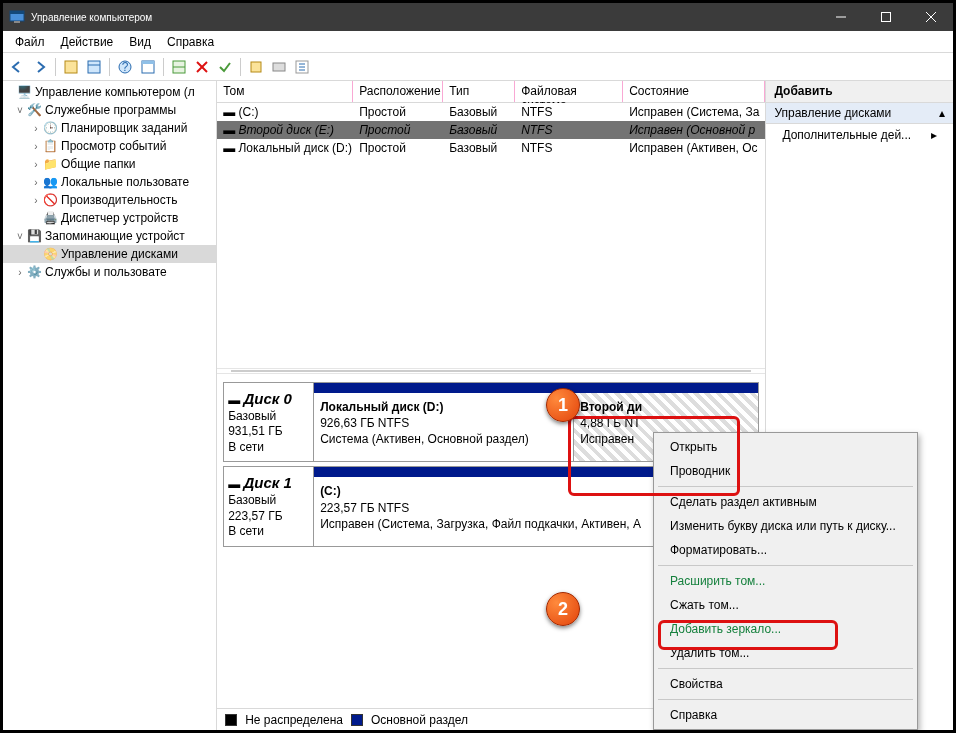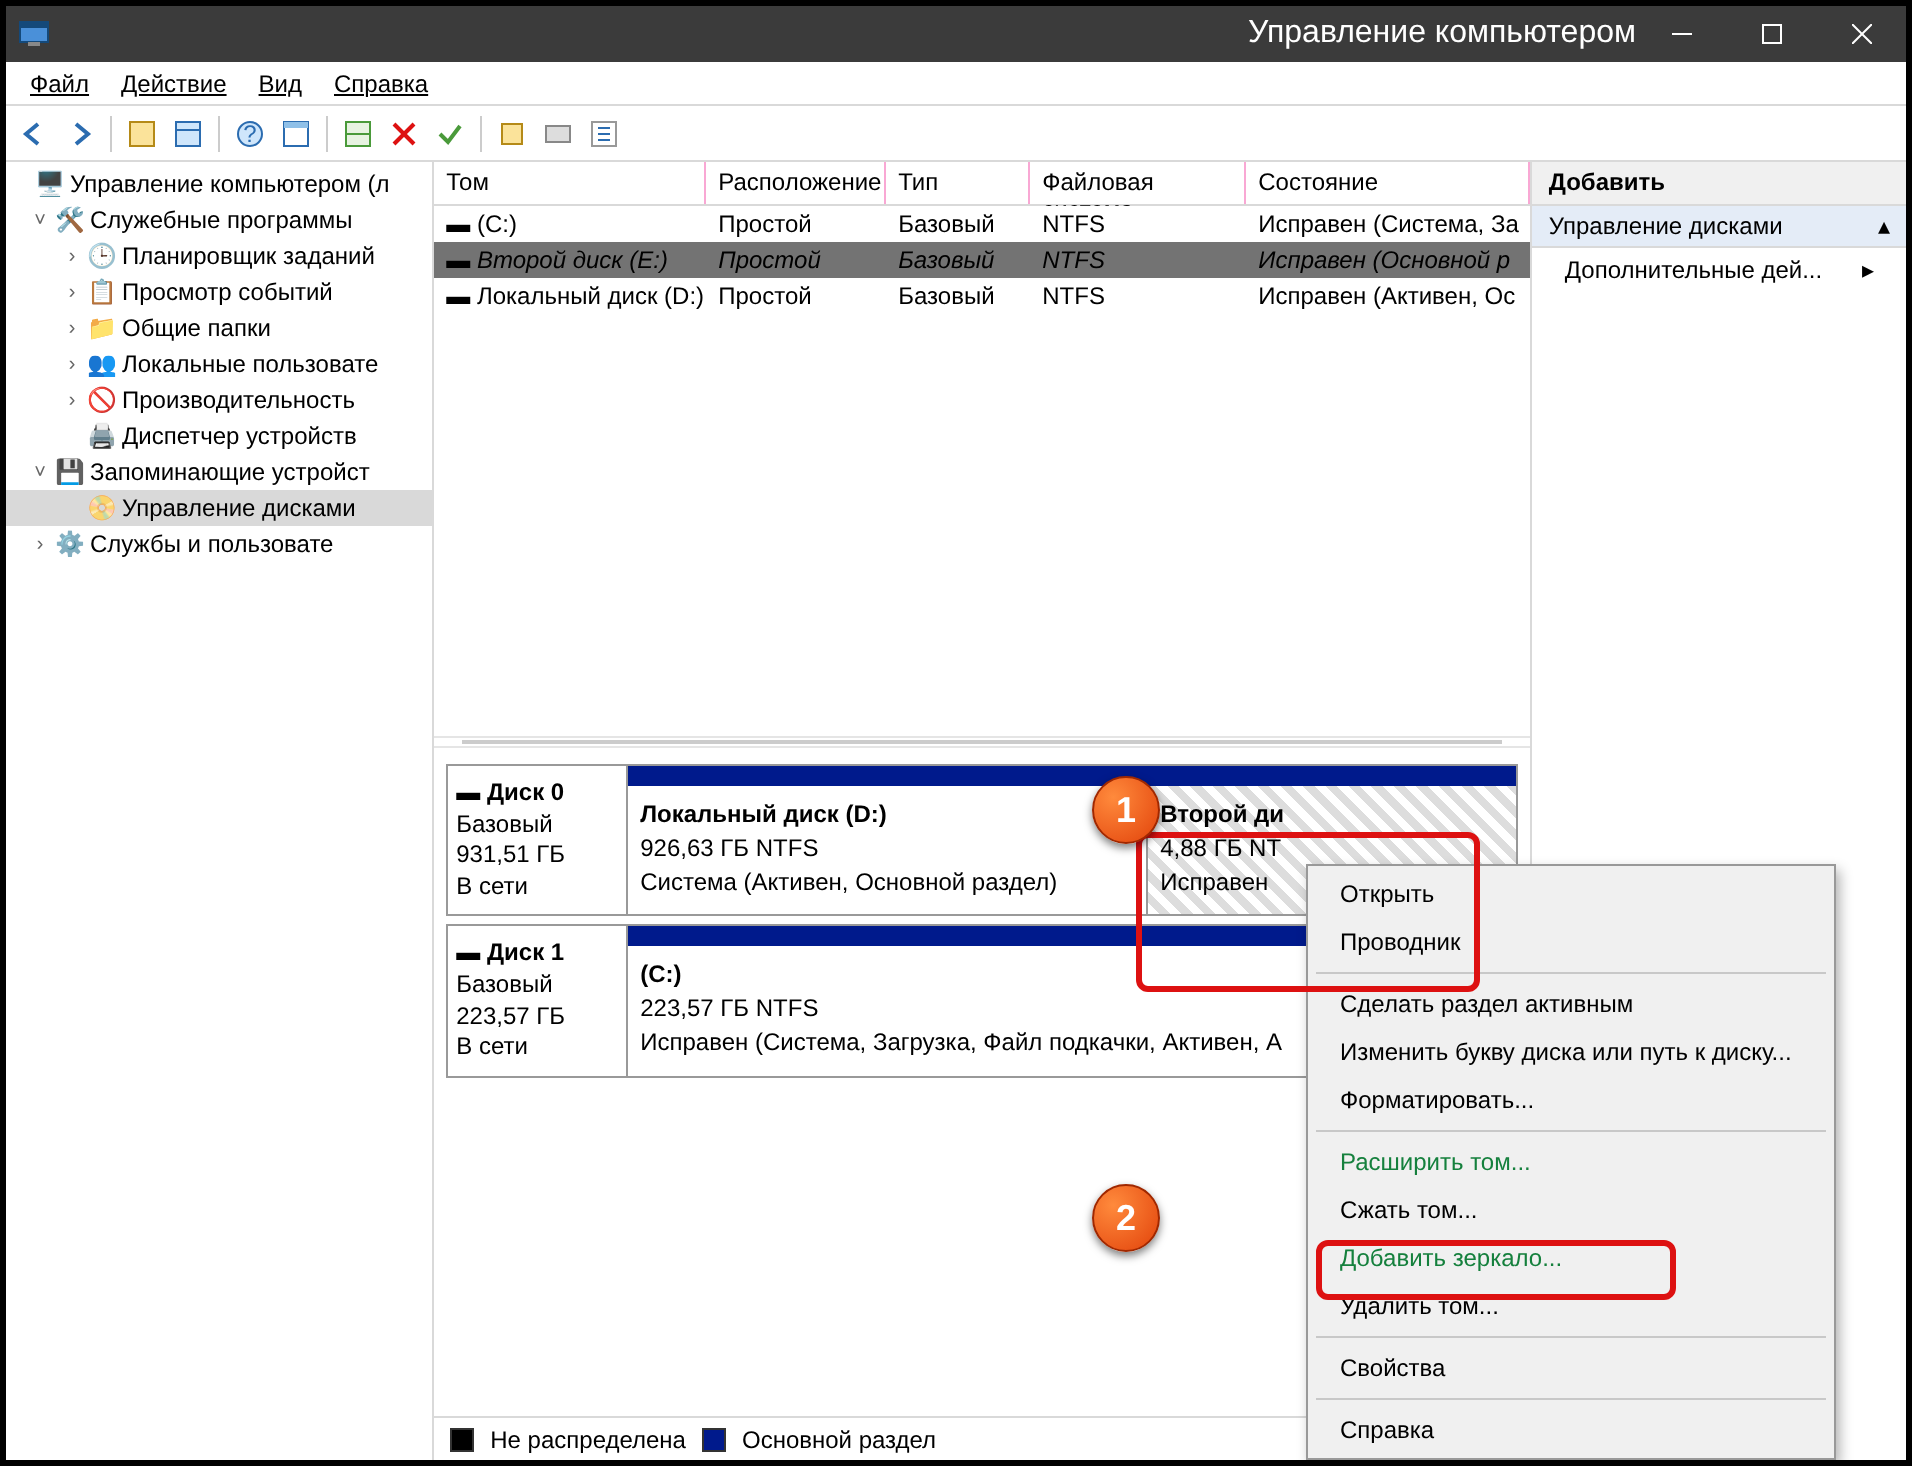--- a/index.html
+++ b/index.html
@@ -1,23 +1,23 @@
 <!DOCTYPE html>
 <html><head>
 <meta charset="utf-8">
 <style>
 * { box-sizing: border-box; margin: 0; padding: 0; font-family: "Segoe UI", Tahoma, sans-serif; font-size: 12px; }
 body { background: #fff; width: 956px; height: 733px; display: flex; flex-direction: column; border: 3px solid #000; }
 .titlebar { background: #3b3b3b; color: #fff; height: 28px; display: flex; align-items: center; }
 .titlebar .icon { width: 16px; height: 16px; margin: 0 6px; display: inline-flex; align-items: center; justify-content: center; }
-.titlebar .title { flex: 1; font-size: 16px; text-align: right; }
+.titlebar .title { flex: 1; font-size: 10px; }
 .winbtns { display: flex; height: 100%; }
 .winbtn { width: 45px; display: flex; align-items: center; justify-content: center; color: #fff; }
 .menubar { height: 22px; display: flex; align-items: center; padding: 0 4px; border-bottom: 1px solid #d9d9d9; background: #fff; }
-.menubar span { padding: 2px 8px; text-decoration: underline; }
+.menubar span { padding: 2px 8px; }
 .toolbar { height: 28px; display: flex; align-items: center; padding: 0 4px; border-bottom: 1px solid #d9d9d9; gap: 3px; background: #fff; }
 .tbtn { width: 20px; height: 20px; display: flex; align-items: center; justify-content: center; font-size: 13px; }
 .tsep { width: 1px; height: 18px; background: #ccc; margin: 0 2px; }
 .main { flex: 1; display: flex; overflow: hidden; }
 .tree { width: 218px; border-right: 1px solid #d9d9d9; padding: 2px 0; overflow: hidden; background: #fff; }
 .tree-row { display: flex; align-items: center; height: 18px; white-space: nowrap; padding-right: 4px; }
 .tree-row.selected { background: #d9d9d9; }
 .tree-row .tw { width: 14px; text-align: center; color: #666; font-size: 10px; }
 .tree-row .ic { width: 16px; height: 16px; display: flex; align-items: center; justify-content: center; margin-right: 2px; font-size: 12px; }
 .center { flex: 1; display: flex; flex-direction: column; border-right: 1px solid #d9d9d9; }
@@ -26,21 +26,21 @@
 .vol-list { height: 265px; background: #fff; overflow: hidden; }
 .vol-row { display: flex; height: 18px; align-items: center; white-space: nowrap; }
 .vol-row div { padding: 0 6px; overflow: hidden; }
 .vol-row.sel { background: #737373; font-style: italic; }
 .col-v { width: 136px; } .col-l { width: 90px; } .col-t { width: 72px; } .col-f { width: 108px; } .col-s { flex: 1; }
 .splitter { height: 6px; background: #fff; border-top: 1px solid #e5e5e5; border-bottom: 1px solid #e5e5e5; display:flex; justify-content:center; align-items:center;}
 .splitter::after{content:"";width:520px;height:2px;background:#ccc;}
 .disks { flex: 1; background: #fff; overflow: hidden; padding: 4px 0 0 0;}
 .disk-block { display: flex; border: 1px solid #999; margin: 4px 6px; }
 .disk-info { width: 90px; padding: 6px 4px; border-right: 1px solid #999; font-size: 11px; line-height: 1.3; }
-.disk-info b { font-size: 12px; }
+.disk-info b { font-size: 15px; font-style: italic; }
 .disk-bars { flex: 1; display: flex; flex-direction: column; }
 .disk-cap { height: 10px; background: #001a8c; }
 .disk-vols { flex: 1; display: flex; }
 .vol-box { border-right: 1px solid #999; padding: 6px 6px; font-size: 11px; line-height: 1.35; position: relative; }
 .vol-box:last-child { border-right: none; }
 .vol-box b { font-size: 12px; }
 .vol-e { background: repeating-linear-gradient(45deg,#fff,#fff 4px,#ddd 4px,#ddd 8px); }
 .legend { height: 22px; display: flex; align-items: center; gap: 8px; padding: 0 8px; border-top: 1px solid #d9d9d9; font-size: 11px; }
 .lg-sw { width: 12px; height: 12px; display: inline-block; border:1px solid #333; }
 .actions { width: 190px; background: #fff; display: flex; flex-direction: column; }

